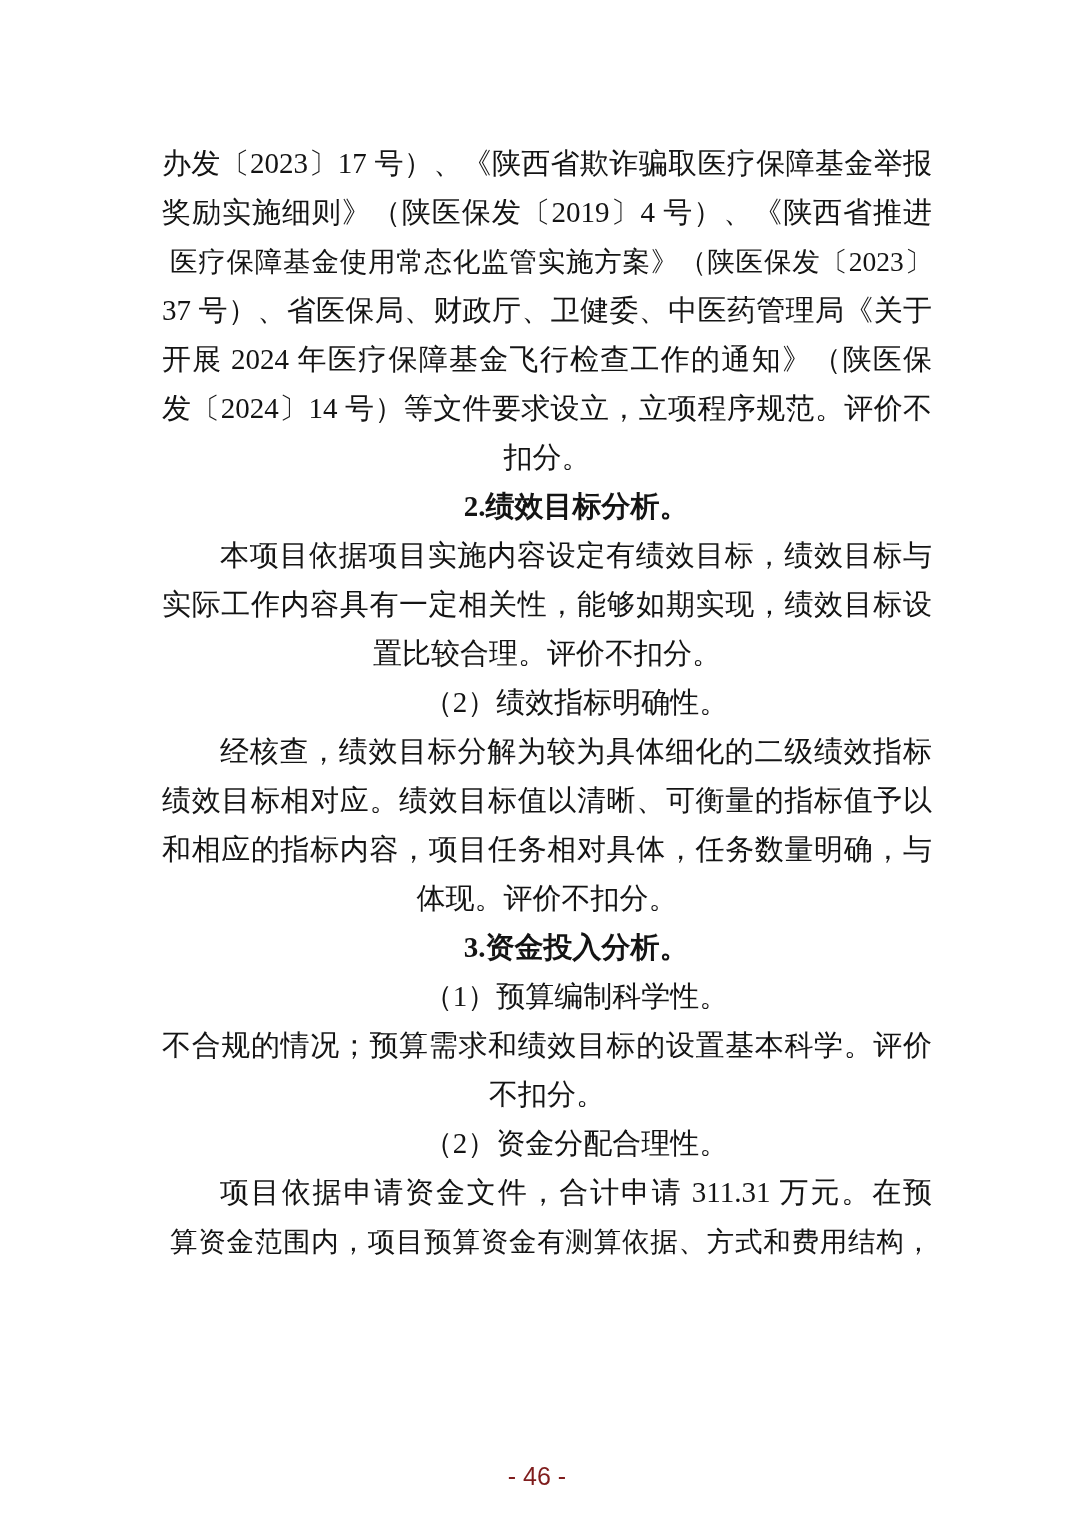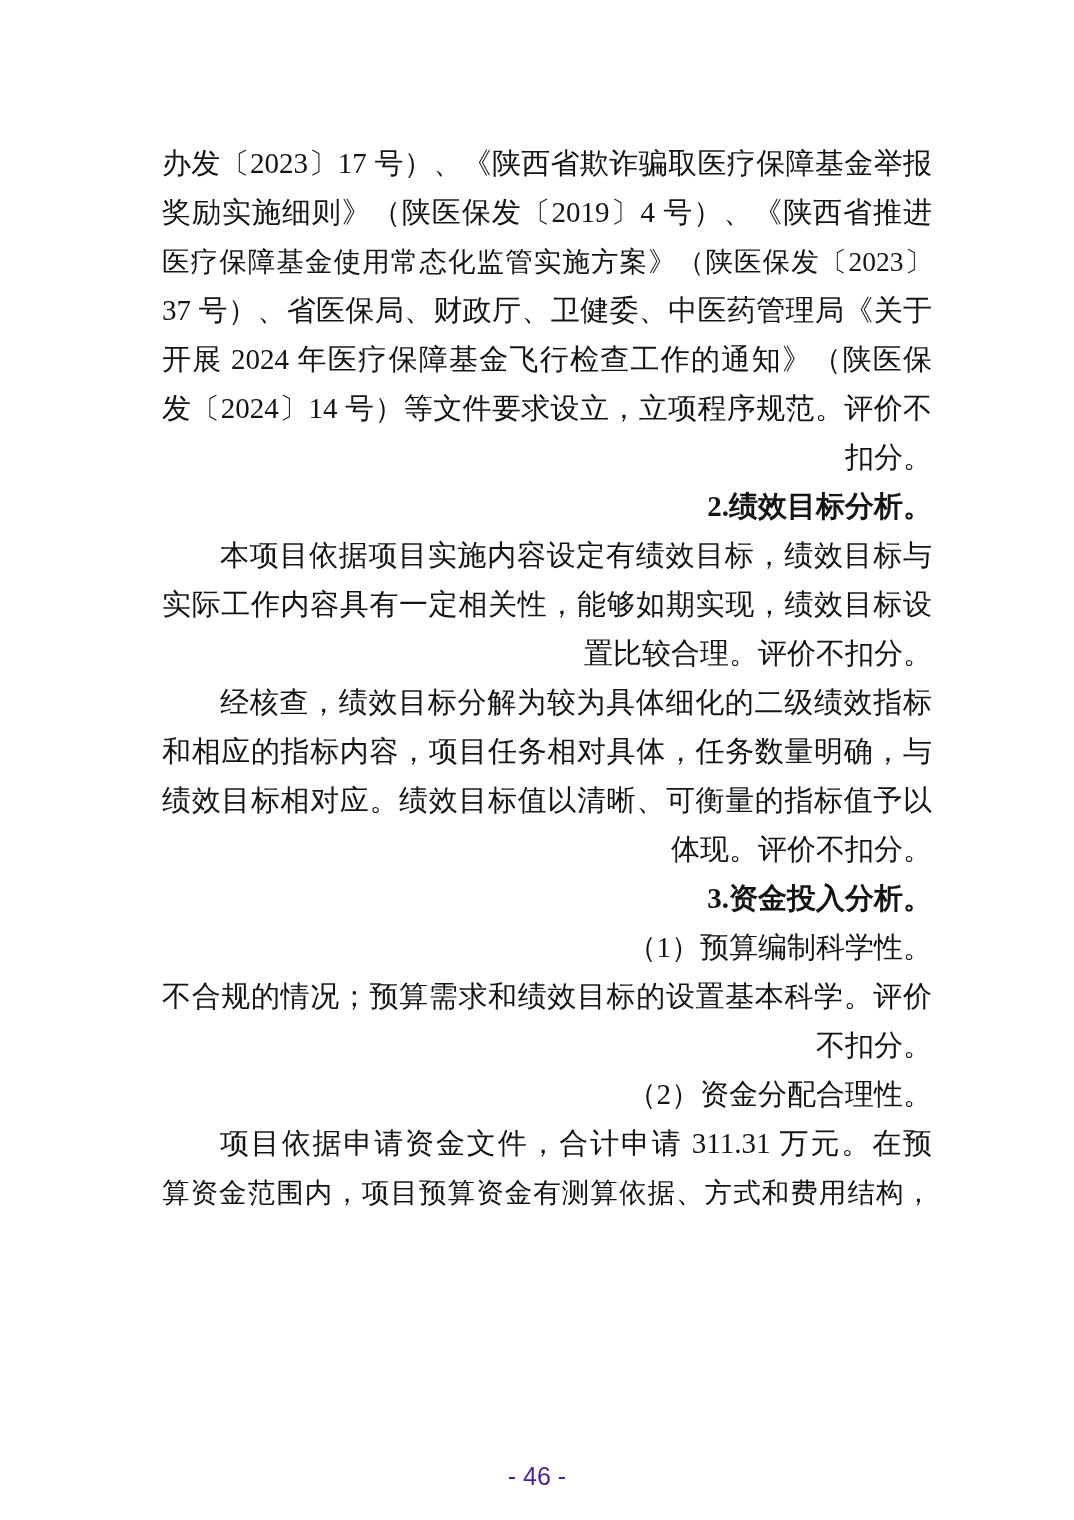--- a/index.html
+++ b/index.html
@@ -21,65 +21,67 @@
     position: absolute;
     left: 162px;
     top: 139px;
     width: 770px;
   }
   .line {
     font-size: 29px;
     line-height: 49px;
     height: 49px;
     overflow: hidden;
-    text-align: right;
+    text-align: center;
   }
   .line.justify {
     text-align: justify;
     text-align-last: justify;
   }
   .line.indent {
     text-indent: 2em;
   }
   .line.heading {
     font-weight: bold;
   }
   .line.tight {
     font-size: 27.5px;
+    margin-left: 8px;
   }
   .footer {
     position: absolute;
     left: 0;
     top: 1462px;
     width: 1074px;
     text-align: center;
     font-family: "Liberation Sans", "DejaVu Sans", sans-serif;
     font-size: 25px;
-    color: #4c1d95;
+    color: #7f1d1d;
   }
 </style>
 </head>
 <body>
 
 <div class="page">
   <main class="doc-body">
     <div class="line justify">办发〔2023〕17 号）、《陕西省欺诈骗取医疗保障基金举报</div>
     <div class="line justify">奖励实施细则》（陕医保发〔2019〕4 号）、《陕西省推进</div>
     <div class="line justify tight">医疗保障基金使用常态化监管实施方案》（陕医保发〔2023〕</div>
     <div class="line justify">37 号）、省医保局、财政厅、卫健委、中医药管理局《关于</div>
     <div class="line justify">开展 2024 年医疗保障基金飞行检查工作的通知》（陕医保</div>
     <div class="line justify">发〔2024〕14 号）等文件要求设立，立项程序规范。评价不</div>
     <div class="line">扣分。</div>
     <div class="line heading indent">2.绩效目标分析。</div>
     <div class="line indent justify">本项目依据项目实施内容设定有绩效目标，绩效目标与</div>
     <div class="line justify">实际工作内容具有一定相关性，能够如期实现，绩效目标设</div>
     <div class="line">置比较合理。评价不扣分。</div>
+    <div class="line indent">（2）绩效指标明确性。</div>
     <div class="line indent justify">经核查，绩效目标分解为较为具体细化的二级绩效指标</div>
+    <div class="line justify">绩效目标相对应。绩效目标值以清晰、可衡量的指标值予以</div>
     <div class="line justify">和相应的指标内容，项目任务相对具体，任务数量明确，与</div>
-    <div class="line justify">绩效目标相对应。绩效目标值以清晰、可衡量的指标值予以</div>
     <div class="line">体现。评价不扣分。</div>
     <div class="line heading indent">3.资金投入分析。</div>
     <div class="line indent">（1）预算编制科学性。</div>
     <div class="line justify">不合规的情况；预算需求和绩效目标的设置基本科学。评价</div>
     <div class="line">不扣分。</div>
     <div class="line indent">（2）资金分配合理性。</div>
     <div class="line indent justify">项目依据申请资金文件，合计申请 311.31 万元。在预</div>
     <div class="line justify tight">算资金范围内，项目预算资金有测算依据、方式和费用结构，</div>
   </main>
 

